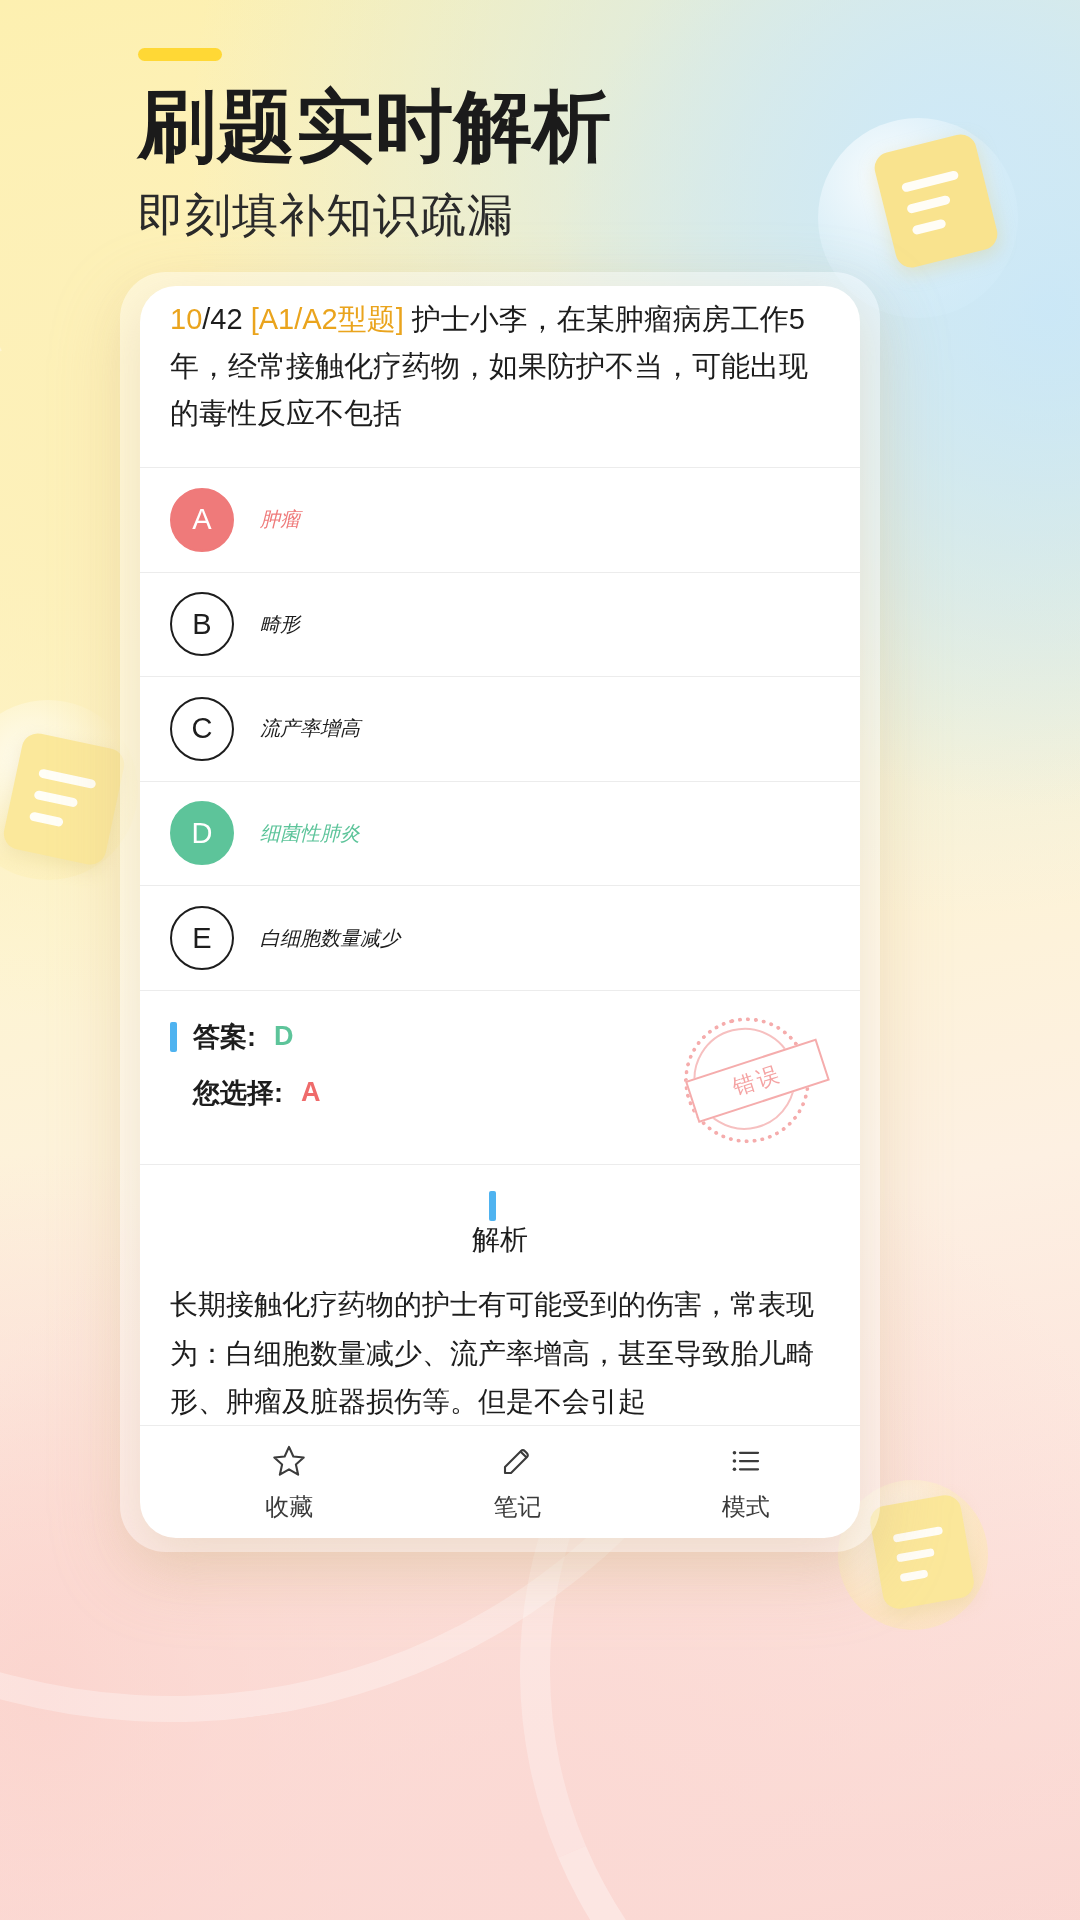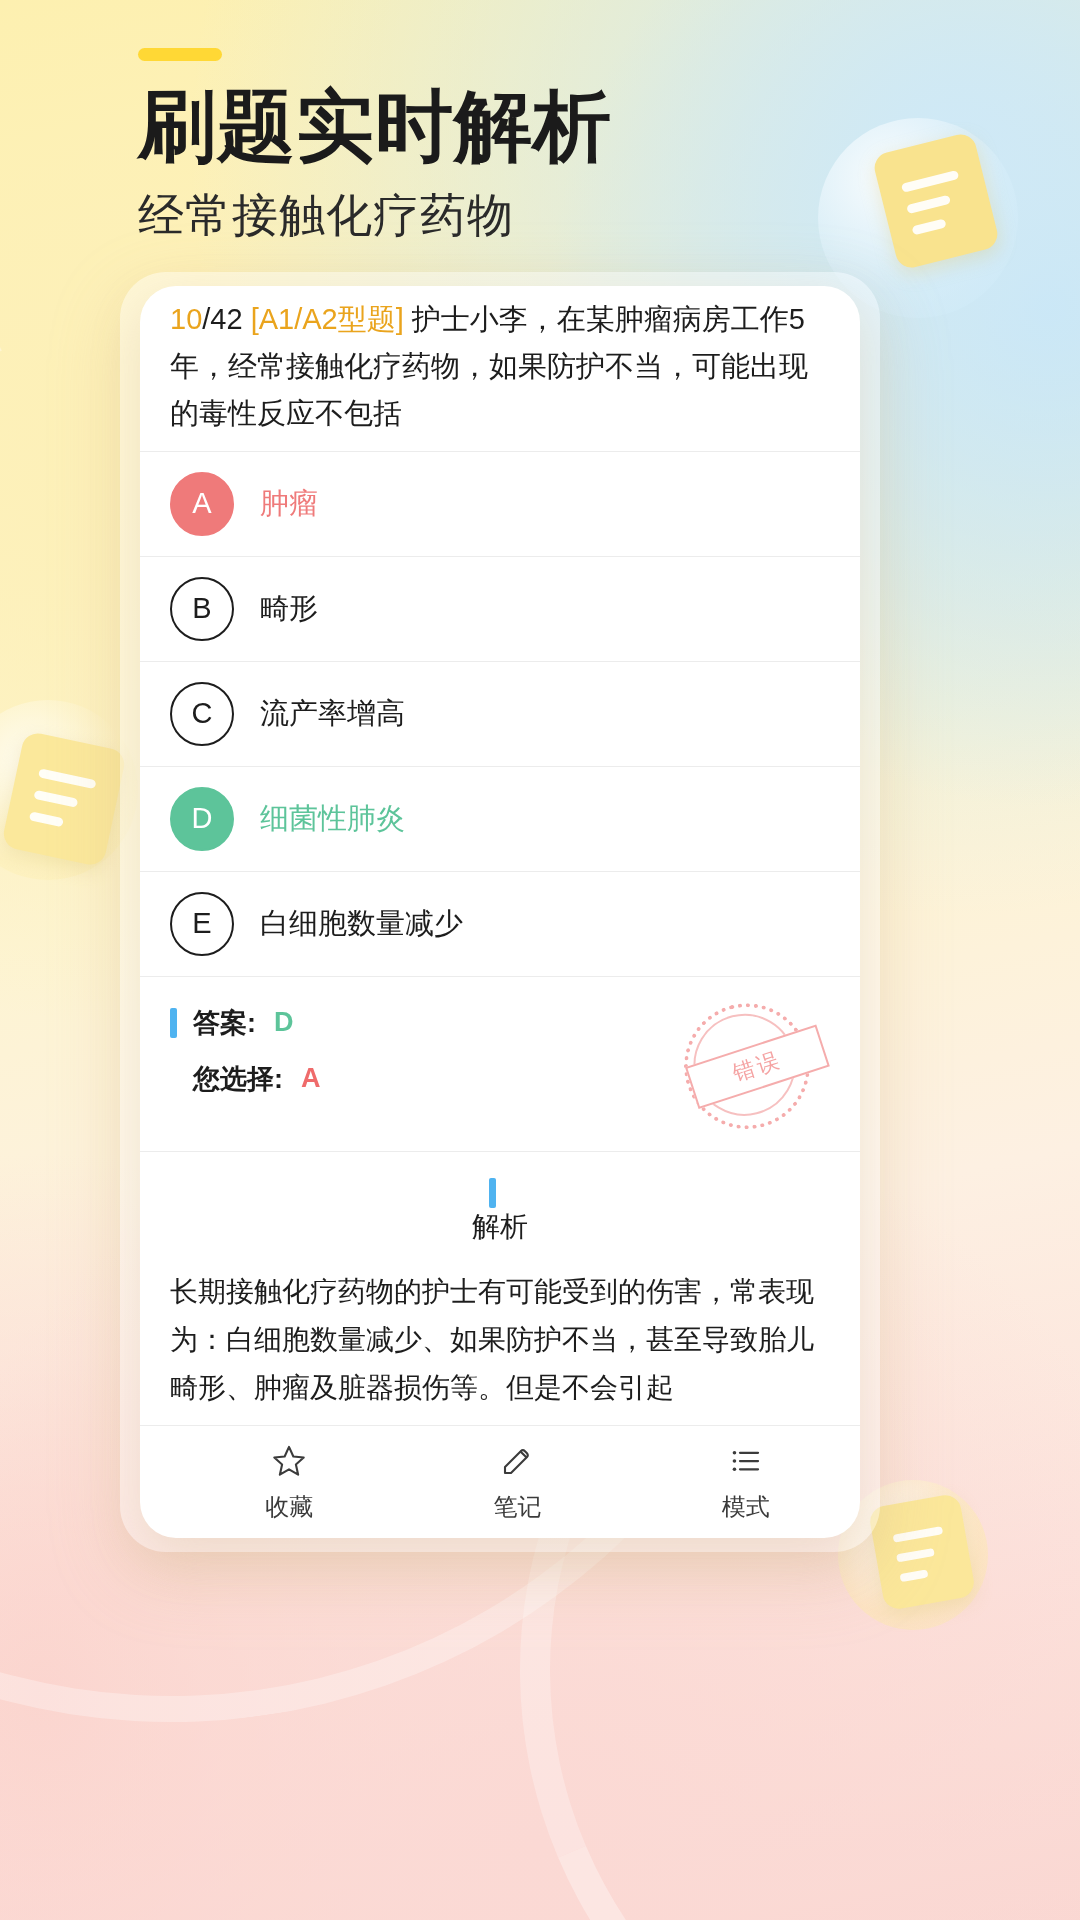--- a/index.html
+++ b/index.html
@@ -74,33 +74,33 @@
     border-radius:36px;background:#ffffff;overflow:hidden;
     box-shadow:0 18px 48px rgba(205,178,136,.30);
     display:flex;flex-direction:column;
   }
 
   .nav{height:74px;flex:0 0 74px;position:relative;display:flex;align-items:center;}
   .nav-back{position:absolute;left:24px;top:50%;transform:translateY(-50%);
             width:44px;height:44px;display:flex;align-items:center;justify-content:center;cursor:pointer;}
   .nav-title{width:100%;text-align:center;font-size:29px;color:#1d1d1d;letter-spacing:.5px;}
 
-  .qwrap{padding:10px 30px 14px 30px;border-bottom:1px solid #ececec;}
+  .qwrap{padding:10px 30px 30px 30px;border-bottom:1px solid #ececec;}
   .qtext{font-size:29px;line-height:1.62;color:#1d1d1d;}
   .q-no{color:#eaa41d;}
   .q-tot{color:#1d1d1d;}
   .q-type{color:#eaa41d;}
 
   .opt{display:flex;align-items:center;gap:26px;padding:0 30px;height:104px;border-bottom:1px solid #ececec;cursor:pointer;}
   .badge{flex:0 0 auto;width:64px;height:64px;border-radius:50%;display:flex;align-items:center;justify-content:center;
          font-size:29px;box-sizing:border-box;}
   .badge.plain{border:2px solid #1d1d1d;color:#1d1d1d;background:#fff;}
   .badge.wrong{background:#ef7a7a;color:#fff;border:2px solid #ef7a7a;}
   .badge.right{background:#5dc49a;color:#fff;border:2px solid #5dc49a;}
-  .opt-text{font-size:29px;color:#1d1d1d;}
+  .opt-text{font-size:20px;color:#1d1d1d;font-style:italic;}
   .opt-text.wrong{color:#ef7a7a;}
   .opt-text.right{color:#5dc49a;}
 
   .answer{position:relative;padding:28px 30px 34px 30px;border-bottom:1px solid #ececec;min-height:146px;box-sizing:border-box;}
   .ansrow{display:flex;align-items:center;margin-bottom:20px;font-weight:bold;}
   .accent{width:7px;height:30px;background:#4fb3f0;border-radius:2px;margin-right:16px;flex:0 0 auto;}
   .accent.ghost{visibility:hidden;}
   .anslabel{font-size:27px;color:#1d1d1d;}
   .ansval{font-size:27px;margin-left:18px;}
   .ansval.ok{color:#5dc49a;}
@@ -150,21 +150,21 @@
   <div class="note-chip nc3">
     <i class="ln l1"></i>
       <i class="ln l2"></i>
       <i class="ln l3"></i>
   </div>
 </div>
 
 <div class="headline">
   <div class="hl-bar"></div>
   <div class="hl-title">刷题实时解析</div>
-  <div class="hl-sub">经常接触化疗药物</div>
+  <div class="hl-sub">即刻填补知识疏漏</div>
 </div>
 
 <div class="phone-glow"></div>
 
 <div class="phone">
 
 
   <div class="qwrap">
     <div class="qtext"><span class="q-no">10</span><span class="q-tot">/42</span><span> </span><span class="q-type">[A1/A2型题]</span><span> 护士小李，在某肿瘤病房工作5年，经常接触化疗药物，如果防护不当，可能出现的毒性反应不包括</span></div>
   </div>
@@ -209,21 +209,21 @@
         <span>错误</span>
       </div>
     </div>
   </div>
 
   <div class="exp">
     <div class="exp-head">
       <div class="accent"></div>
       <div class="exp-title">解析</div>
     </div>
-    <div class="exp-body">长期接触化疗药物的护士有可能受到的伤害，常表现为：白细胞数量减少、如果防护不当，甚至导致胎儿畸形、肿瘤及脏器损伤等。但是不会引起</div>
+    <div class="exp-body">长期接触化疗药物的护士有可能受到的伤害，常表现为：白细胞数量减少、流产率增高，甚至导致胎儿畸形、肿瘤及脏器损伤等。但是不会引起</div>
   </div>
 
   <div class="tabbar">
     <div class="tab">
       <div class="tab-ico">
         <svg width="36" height="36" viewBox="0 0 24 24" fill="none" stroke="#3b3b3b" stroke-width="1.4" stroke-linejoin="round">
             <polygon points="12,2.6 14.9,9 21.8,9.7 16.6,14.3 18.1,21.1 12,17.6 5.9,21.1 7.4,14.3 2.2,9.7 9.1,9"></polygon>
           </svg>
       </div>
       <div class="tab-lbl">收藏</div>

